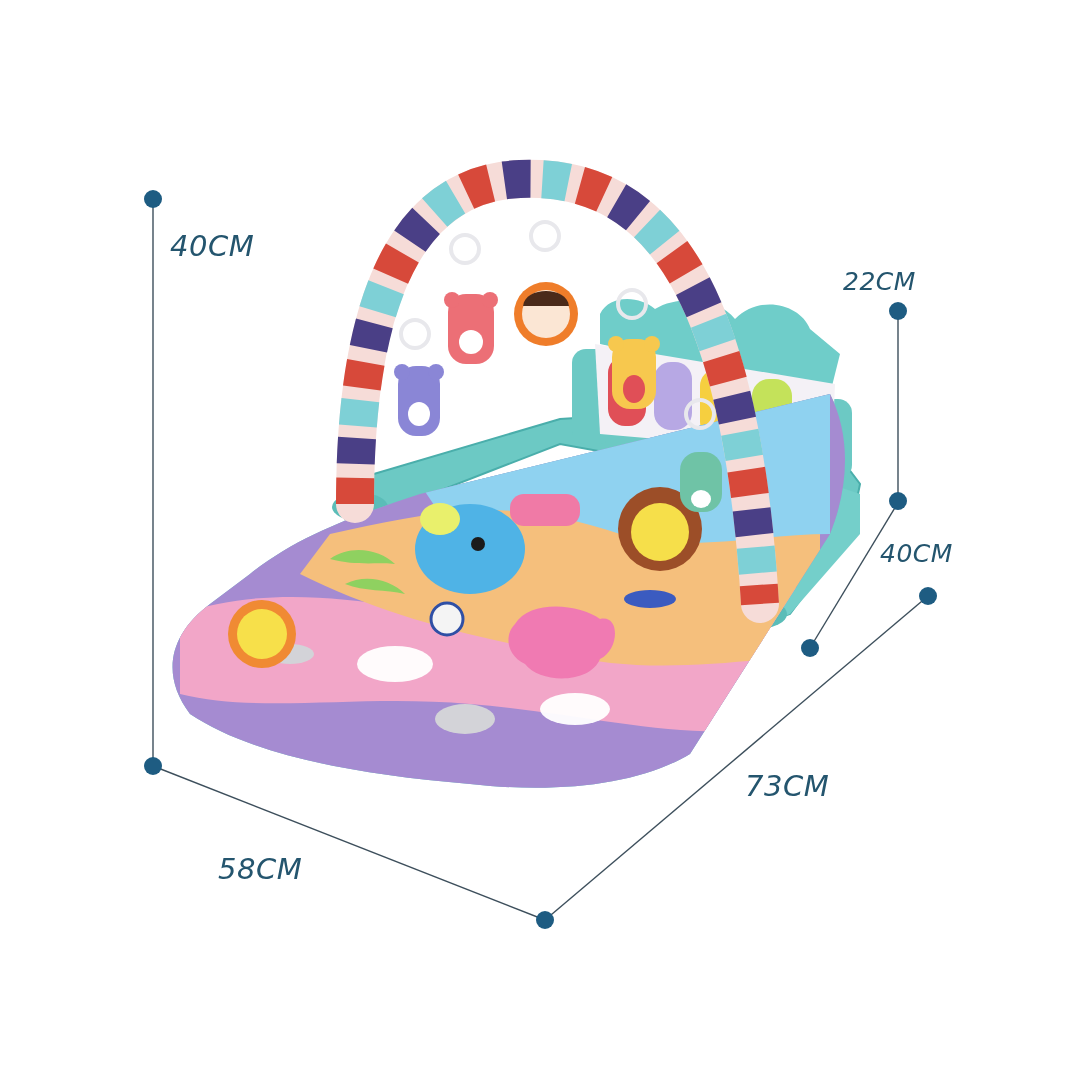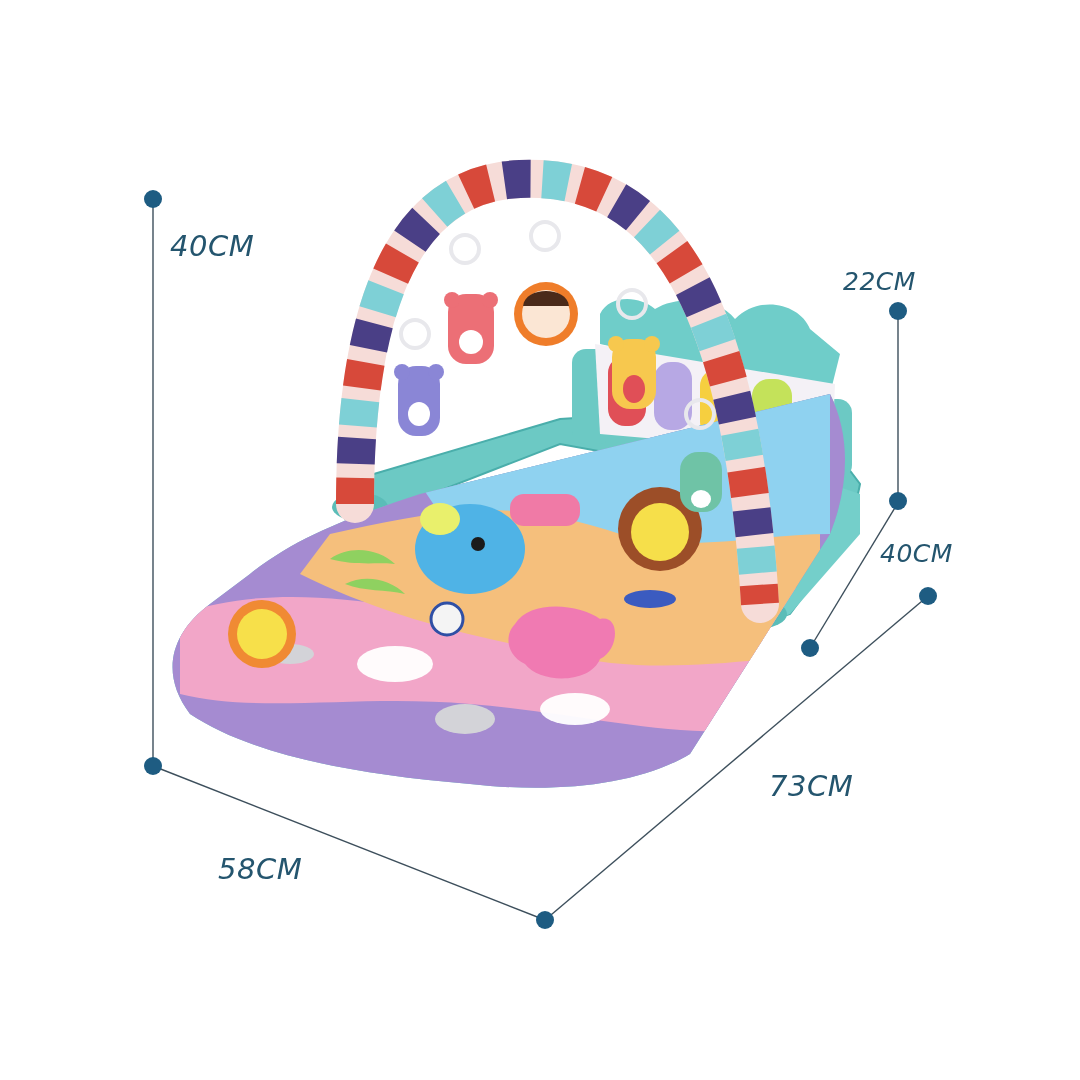--- a/index.html
+++ b/index.html
@@ -133,15 +133,15 @@
         <rect x="680" y="438" width="42" height="60" rx="18" fill="#6fc3a6"></rect>
         <ellipse cx="701" cy="485" rx="10" ry="9" fill="#ffffff"></ellipse>
       </g>
     </g>
   </svg>
 
   
   <span class="dim-label dim-lg" style="left:170px; top:215px;">40CM</span>
   <span class="dim-label dim-sm" style="left:843px; top:253px;">22CM</span>
   <span class="dim-label dim-sm" style="left:880px; top:525px;">40CM</span>
-  <span class="dim-label dim-lg" style="left:745px; top:755px;margin-left:24px;">73CM</span>
+  <span class="dim-label dim-lg" style="left:745px; top:755px;">73CM</span>
   <span class="dim-label dim-lg" style="left:218px; top:838px;text-align:center;">58CM</span>
 </div>
 
 </body></html>

